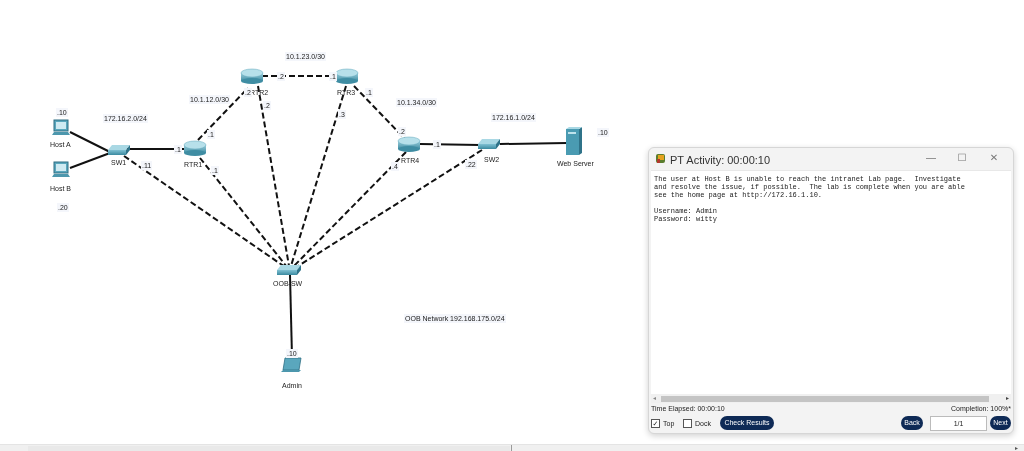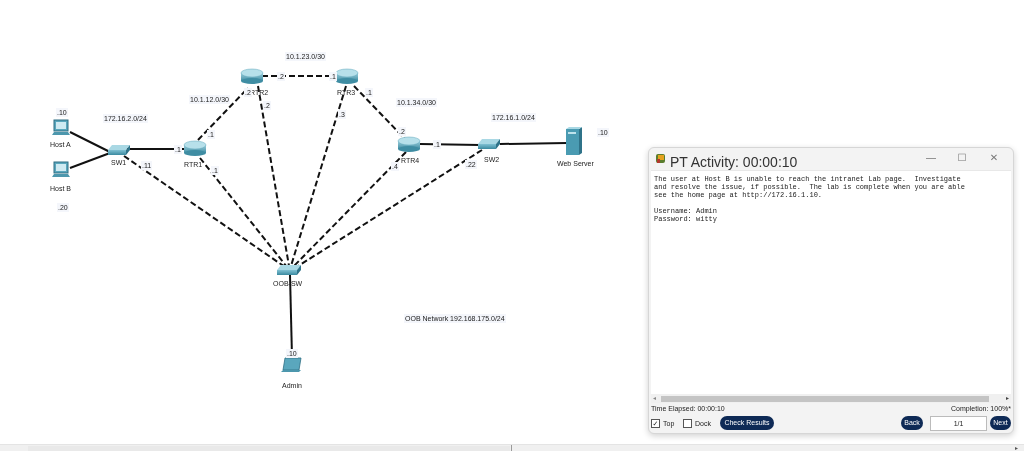--- a/index.html
+++ b/index.html
@@ -9,21 +9,21 @@
   .dev-name { position:absolute; font-size:7px; color:#222; white-space:nowrap; line-height:9px; }
   .bottombar { position:absolute; left:0; top:444px; width:1024px; height:7px; background:#f0f0f0; border-top:1px solid #e4e4e4; }
   .bottombar .track { position:absolute; left:28px; top:1px; width:482px; height:5px; background:#e9e9e9; }
   .bottombar .sep { position:absolute; left:511px; top:0; width:1px; height:7px; background:#9a9a9a; }
   .bottombar .arrow { position:absolute; right:6px; top:0; font-size:6px; color:#555; line-height:7px; }
 
   
   .win { position:absolute; left:648px; top:147px; width:364px; height:285px; background:#f3f3f3; border:1px solid #d6d6d6; border-radius:6px; box-shadow:0 2px 6px rgba(0,0,0,0.18); overflow:hidden; }
   .titlebar { position:absolute; left:0; top:0; width:100%; height:22px; }
   .titlebar .icon { position:absolute; left:6px; top:5px; width:11px; height:11px; }
-  .titlebar .title { position:absolute; left:21px; top:6px; font-size:14px; color:#333; }
+  .titlebar .title { position:absolute; left:21px; top:6px; font-size:11px; color:#333; }
   .titlebar .ctl { position:absolute; top:4px; font-size:10px; color:#777; width:20px; text-align:center; }
   .content { position:absolute; left:2px; top:22px; width:360px; height:224px; background:#ffffff; border-top:1px solid #e8e8e8; }
   .content pre { margin:0; padding:4px 3px; font-family:"Liberation Mono", monospace; font-size:7px; line-height:8px; color:#222; white-space:pre; }
   .hscroll { position:absolute; left:2px; top:246px; width:360px; height:9px; background:#f0f0f0; }
   .hscroll .thumb { position:absolute; left:10px; top:2px; width:328px; height:6px; background:#c4c4c4; }
   .hscroll .la { position:absolute; left:2px; top:0; font-size:6px; color:#888; line-height:9px; }
   .hscroll .ra { position:absolute; right:2px; top:0; font-size:6px; color:#444; line-height:9px; }
   .status { position:absolute; left:2px; top:257px; width:360px; height:10px; font-size:7px; color:#222; }
   .status .l { position:absolute; left:0; top:0; }
   .status .r { position:absolute; right:0; top:0; }

